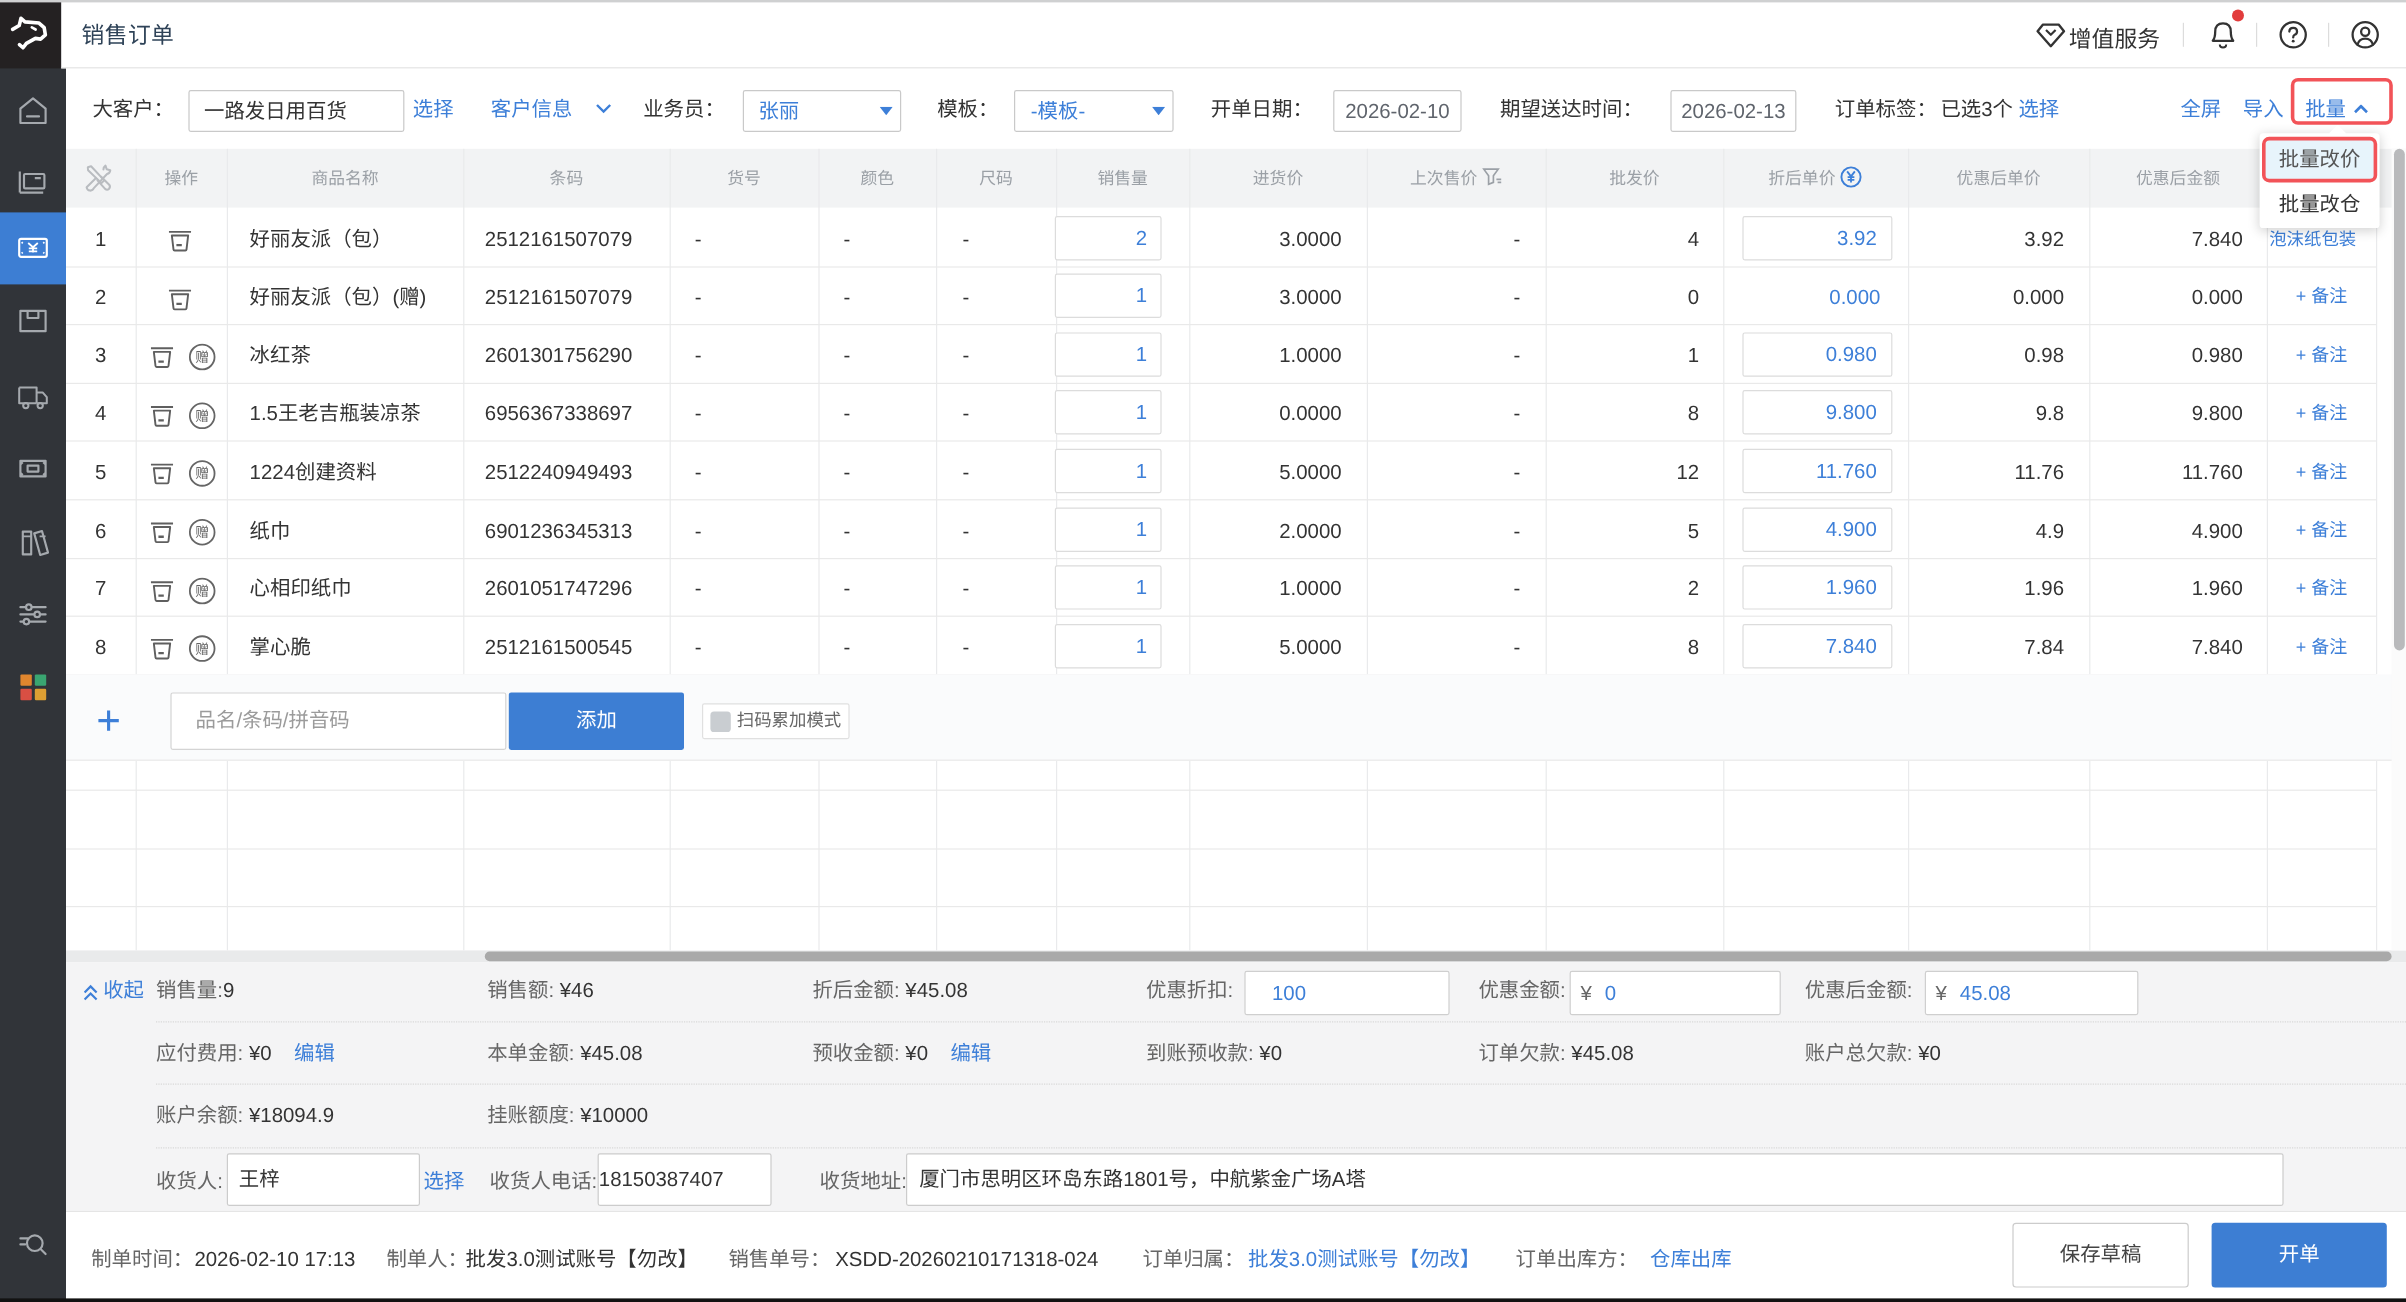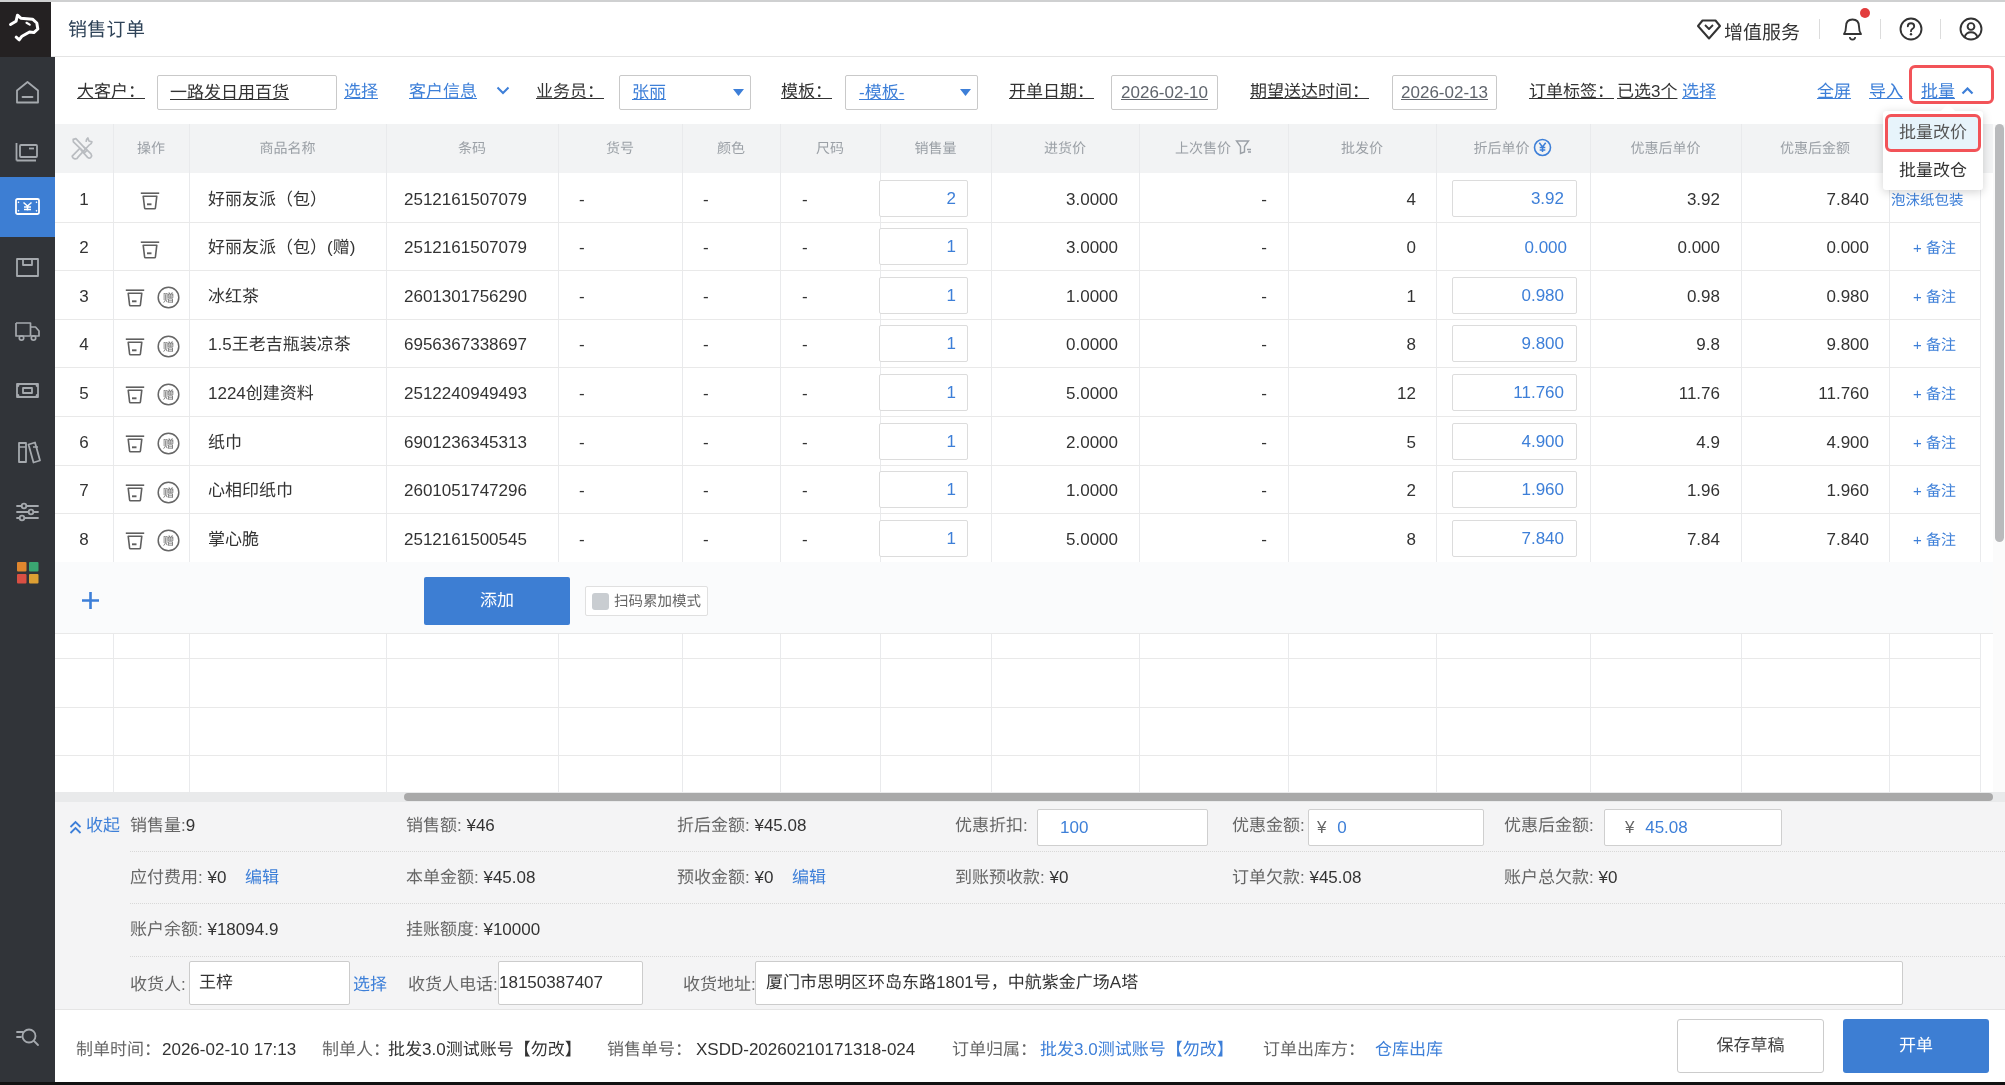--- a/index.html
+++ b/index.html
@@ -11,21 +11,21 @@
 #sidebar { position:absolute; left:0; top:0; width:55px; height:1085px; background:#313439; }
 #logo { position:absolute; left:0; top:0; width:51px; height:57px; background:#242122; }
 .sic { position:absolute; left:13px; width:29px; height:29px; }
 #active { position:absolute; left:0; top:177px; width:55px; height:60px; background:#3d7ed3; }
 
 #topbar { position:absolute; left:51px; top:0; width:1954px; height:57px; background:#fff; border-bottom:1px solid #e4e4e4; }
 #title { position:absolute; left:17px; top:14px; font-size:19px; color:#2f4358; letter-spacing:0.3px; }
 #search { position:absolute; left:1360px; top:8px; width:265px; height:40px; background:#f1f1f2; border-radius:4px; color:#9b9fa4; line-height:40px; padding-left:16px; }
 
 #toolbar { position:absolute; left:55px; top:58px; width:1950px; height:66px; background:#fff; }
-.tb { position:absolute; top:17px; height:35px; line-height:34px;text-decoration:underline; }
+.tb { position:absolute; top:17px; height:35px; line-height:34px; }
 .box { border:1px solid #c9c9c9; border-radius:2px; background:#fff; }
 
 #thead { position:absolute; left:55px; top:124px; width:1950px; height:49px; background:#f2f3f4; }
 .th { position:absolute; top:0; height:49px; line-height:49px; text-align:center; font-size:14px; color:#9ba0a6; }
 .vl { position:absolute; top:124px; height:438px; width:1px; background:#e9eaec; }
 .vl2 { position:absolute; top:634px; height:158px; width:1px; background:#e9eaec; }
 .hb { position:absolute; left:55px; width:1925px; height:1px; background:#e9e9e9; }
 .tr { position:absolute; left:0; width:2005px; height:48.6px; }
 .tr .c { position:absolute; top:2.5px; height:48.6px; line-height:48.6px; white-space:nowrap; }
 .tr .num { left:55px; width:58px; text-align:center; }
@@ -441,20 +441,21 @@
       <div class="ibox" style="left:1452px;width:125px;padding-right:12px"><span>7.840</span></div>
       <div class="c r" style="left:1590px;width:130px">7.84</div>
       <div class="c r" style="left:1741px;width:128px">7.840</div>
       <div class="c bl" style="left:1889px;width:91px;font-size:15px;text-align:center">+ 备注</div>
     </div>
 
 <div id="addrow">
 <svg style="position:absolute;left:26px;top:29px" width="19" height="19" viewBox="0 0 19 19" stroke="#3d7fd8" stroke-width="2.6">
         <path d="M9.5 1 V18 M1 9.5 H18"></path>
       </svg>
+<div style="position:absolute;left:87px;top:15px;width:280px;height:48px;background:#fff;border:1px solid #d4d4d4;border-radius:2px;line-height:46px;padding-left:20px;color:#9b9b9b">品名/条码/拼音码</div>
 <div style="position:absolute;left:369px;top:15px;width:146px;height:48px;background:#3d7ed3;border-radius:2px;line-height:48px;text-align:center;color:#fff">添加</div>
 <div style="position:absolute;left:530px;top:24px;width:123px;height:30px;border:1px solid #e0e0e0;border-radius:2px;background:#fff">
 <span style="position:absolute;left:6px;top:6px;width:17px;height:17px;background:#c9cdd1;border-radius:3px"></span>
 <span style="position:absolute;left:28px;top:0;line-height:28px;font-size:14.5px;color:#666">扫码累加模式</span>
 </div>
 </div>
 
 <div id="hscroll">
       <div id="hthumb"></div>
     </div>
@@ -472,21 +473,21 @@
       </svg>
 <span class="lb bl" style="left:31px;top:9px;color:#3d7fd8">收起</span>
 <span class="lb" style="left:75px;top:9px">销售量:<b style="font-weight:normal;color:#333">9</b></span>
 <span class="lb" style="left:351px;top:9px">销售额: <b style="font-weight:normal;color:#333">¥46</b></span>
 <span class="lb" style="left:622px;top:9px">折后金额: <b style="font-weight:normal;color:#333">¥45.08</b></span>
 <span class="lb" style="left:900px;top:9px">优惠折扣:</span>
 <div class="sin" style="left:982px;top:7px;width:171px;padding-left:22px;color:#3d7fd8">100</div>
 <span class="lb" style="left:1177px;top:9px">优惠金额:</span>
 <div class="sin" style="left:1253px;top:7px;width:176px;padding-left:8px"><span style="color:#666">¥ </span><span style="color:#3d7fd8;margin-left:6px">0</span></div>
 <span class="lb" style="left:1449px;top:9px">优惠后金额:</span>
-<div class="sin" style="left:1549px;top:7px;width:178px;padding-left:20px"><span style="color:#666">¥ </span><span style="color:#3d7fd8;margin-left:6px">45.08</span></div>
+<div class="sin" style="left:1549px;top:7px;width:178px;padding-left:8px"><span style="color:#666">¥ </span><span style="color:#3d7fd8;margin-left:6px">45.08</span></div>
 
 <span class="lb" style="left:75px;top:61px">应付费用: <b style="font-weight:normal;color:#333">¥0</b></span>
 <span class="lb bl" style="left:190px;top:61px;color:#3d7fd8">编辑</span>
 <span class="lb" style="left:351px;top:61px">本单金额: <b style="font-weight:normal;color:#333">¥45.08</b></span>
 <span class="lb" style="left:622px;top:61px">预收金额: <b style="font-weight:normal;color:#333">¥0</b></span>
 <span class="lb bl" style="left:737px;top:61px;color:#3d7fd8">编辑</span>
 <span class="lb" style="left:900px;top:61px">到账预收款: <b style="font-weight:normal;color:#333">¥0</b></span>
 <span class="lb" style="left:1177px;top:61px">订单欠款: <b style="font-weight:normal;color:#333">¥45.08</b></span>
 <span class="lb" style="left:1449px;top:61px">账户总欠款: <b style="font-weight:normal;color:#333">¥0</b></span>
 

